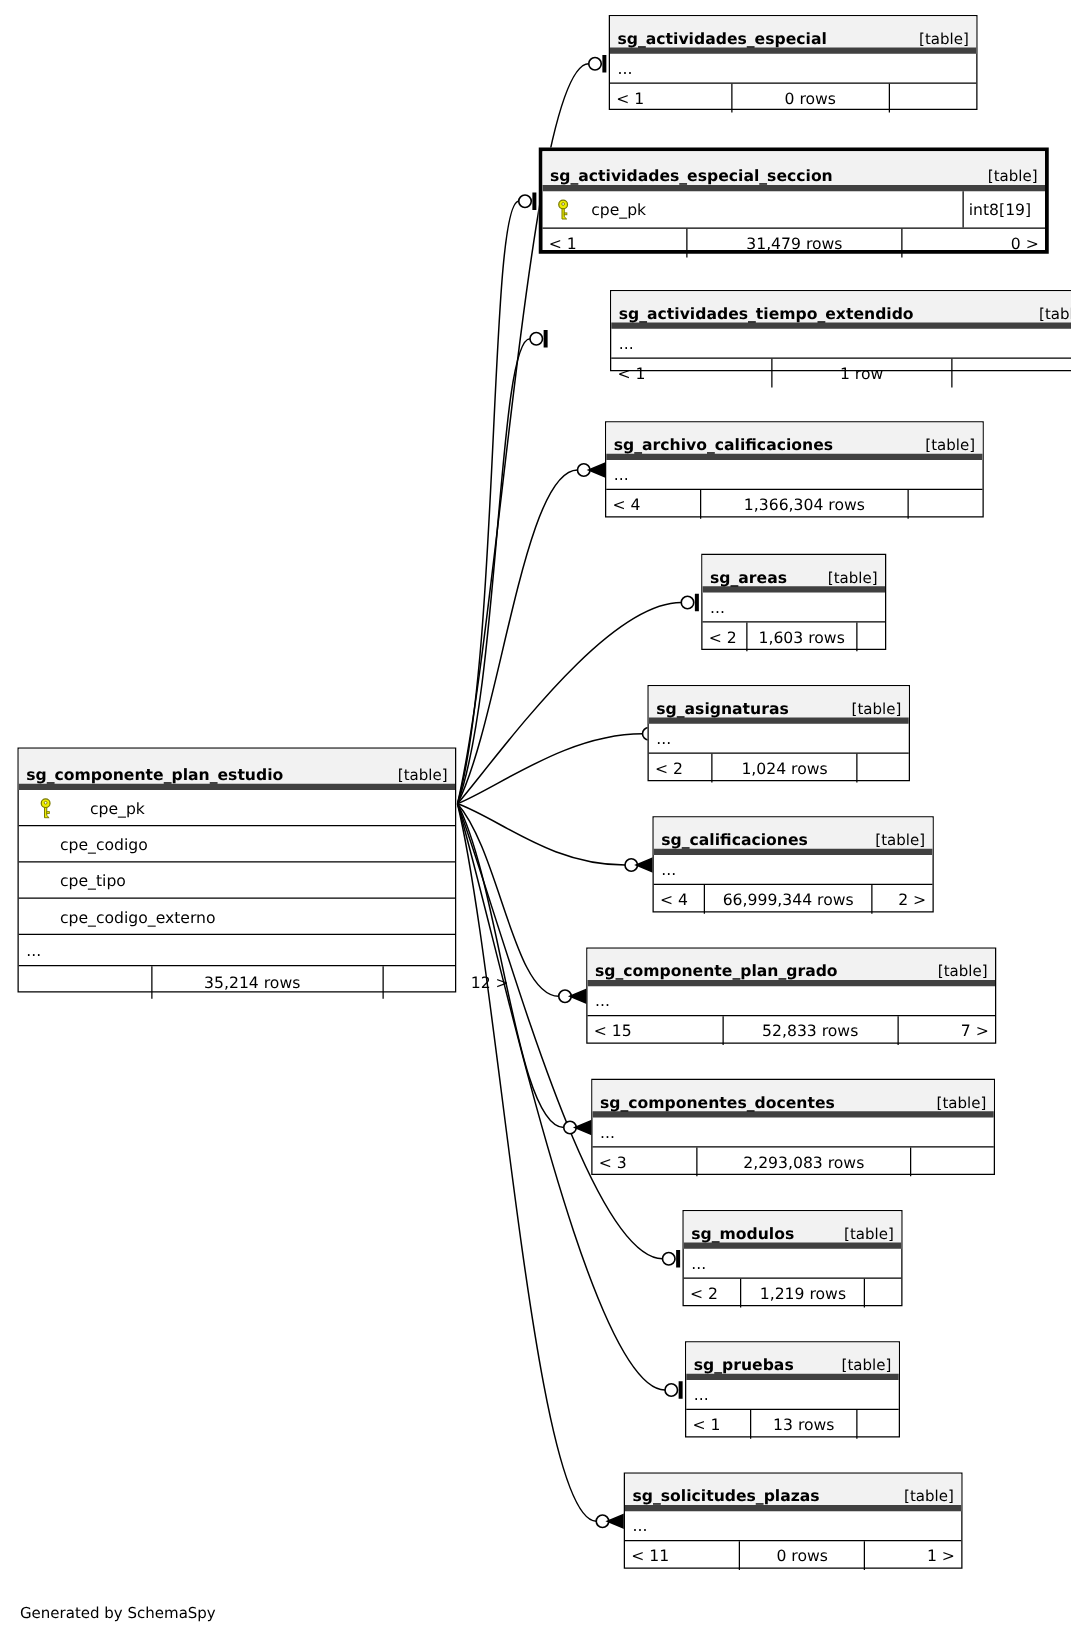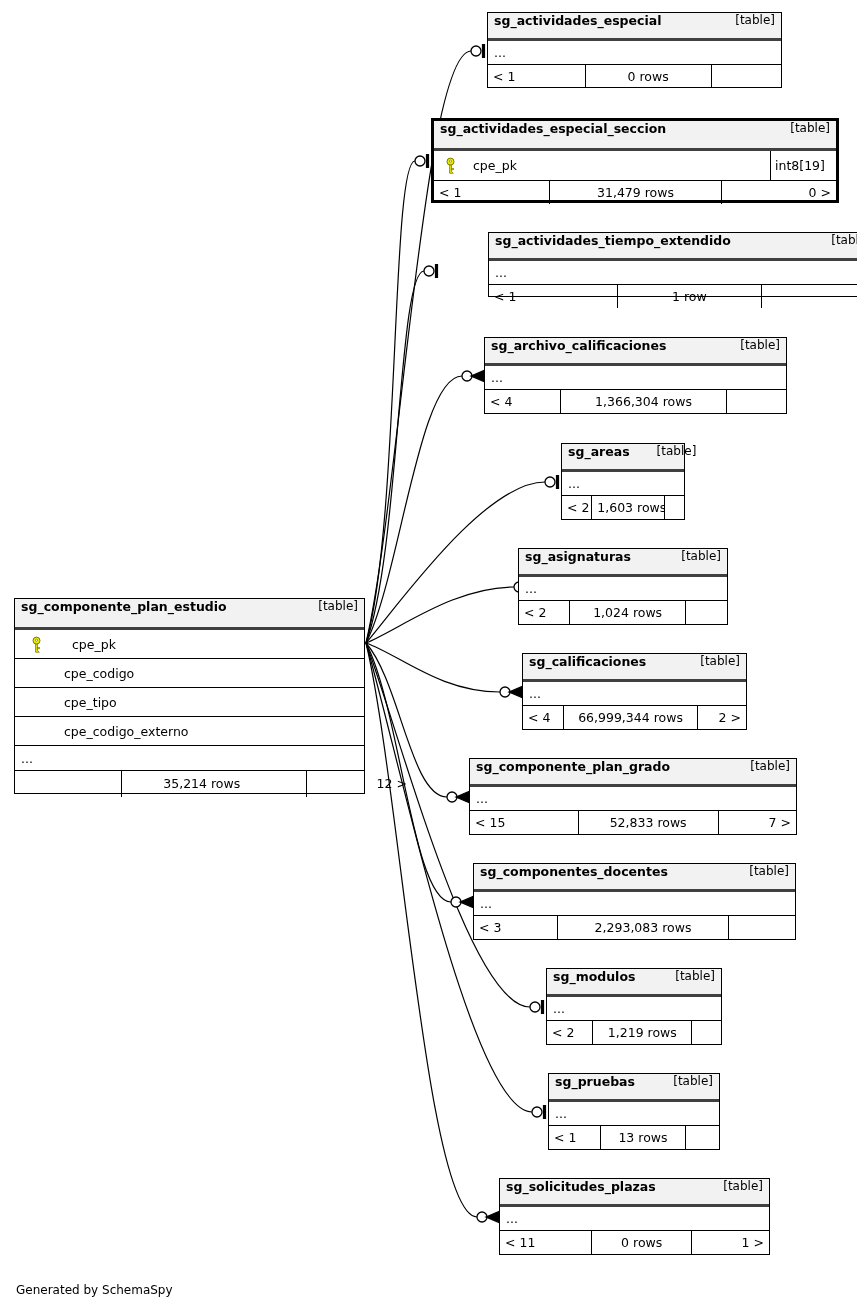--- a/index.html
+++ b/index.html
@@ -2,59 +2,59 @@
 <html><head>
 <meta charset="utf-8">
 <style>
   html,body{margin:0;padding:0;background:#fff;}
   #canvas{position:relative;width:857px;height:1312px;background:#fff;
           font-family:"DejaVu Sans","Liberation Sans",sans-serif;color:#000;overflow:hidden;}
   #edges{position:absolute;left:0;top:0;width:857px;height:1312px;}
 
   .tbl{position:absolute;box-sizing:border-box;border:1px solid #000;background:#fff;}
   .tbl.thick{border-width:3px;}
-  .thead{display:flex;justify-content:space-between;align-items:flex-start;gap:27px;
-         background:#f2f2f2;border-bottom:3px solid #404040;padding:0 6px;height:25px;}
+  .thead{display:flex;justify-content:space-between;align-items:flex-end;gap:13px;
+         background:#f2f2f2;border-bottom:5px solid #404040;padding:0 6px;height:25px;}
   .tname{font-weight:bold;font-size:12.5px;white-space:nowrap;}
   .ttype{font-size:12px;white-space:nowrap;}
   .trow{position:relative;display:flex;align-items:center;height:23px;border-bottom:1px solid #000;
         padding:0 6px;font-size:12.5px;white-space:nowrap;}
   .tfoot{display:grid;height:23px;font-size:12.5px;line-height:23px;}
   .tfoot span{padding:0 5px;overflow:hidden;white-space:nowrap;}
   .tfoot .fm{text-align:center;border-left:1px solid #000;}
   .tfoot .fr{text-align:right;border-left:1px solid #000;}
   .keyicon{display:inline-block;width:13px;height:17px;margin-right:8px;flex:0 0 auto;}
 
   
   .tfoot{grid-template-columns:33% 43% 24%;}
 
   
   #main-table{left:14px;top:598px;width:351px;height:196px;}
   #main-table .thead{height:28px;}
   #main-table .crow{display:flex;align-items:center;height:28px;border-bottom:1px solid #000;
                     padding:0 6px 0 15px;font-size:12.5px;}
   #main-table .crow .cname{margin-left:21px;}
-  #main-table .crow.nokey .cname{margin-left:34px;}
+  #main-table .crow.nokey .cname{margin-left:18px;}
   #main-table .trow{height:24px;}
   #main-table .tfoot{height:26px;line-height:26px;grid-template-columns:23.5% 46% 30.5%;gap:24px;}
 
   
   #t0{left:487px;top:12px;width:295px;height:76px;}
   #t1{left:431px;top:118px;width:408px;height:85px;}
   #t1 .thead{height:27px;}
   #t1 .trow{height:29px;padding:0 0 0 10px;}
   #t1 .coltype{margin-left:auto;border-left:1px solid #000;width:66px;height:100%;
                display:flex;align-items:center;padding:0 4px;box-sizing:border-box;}
   #t1 .cname{margin-left:8px;}
   #t1 .tfoot{grid-template-columns:28.5% 43% 28.5%;}
   #t2{left:440px;top:232px;width:390px;height:65px;margin-left:48px;}
   #t2 .tfoot{grid-template-columns:33% 37% 30%;}
   #t3{left:484px;top:337px;width:303px;height:77px;}
   #t3 .tfoot{grid-template-columns:25% 55% 20%;}
-  #t4{left:561px;top:443px;width:124px;height:77px;}
+  #t4{left:561px;top:443px;width:148px;height:77px;}
   #t4 .tfoot{grid-template-columns:24% 60% 16%;}
   #t5{left:518px;top:548px;width:210px;height:77px;}
   #t5 .tfoot{grid-template-columns:24% 56% 20%;}
   #t6{left:522px;top:653px;width:225px;height:77px;}
   #t6 .tfoot{grid-template-columns:18% 60% 22%;}
   #t7{left:469px;top:758px;width:328px;height:77px;}
   #t8{left:473px;top:863px;width:323px;height:77px;}
   #t8 .tfoot{grid-template-columns:26% 53% 21%;}
   #t9{left:546px;top:968px;width:176px;height:77px;}
   #t9 .tfoot{grid-template-columns:26% 57% 17%;}

